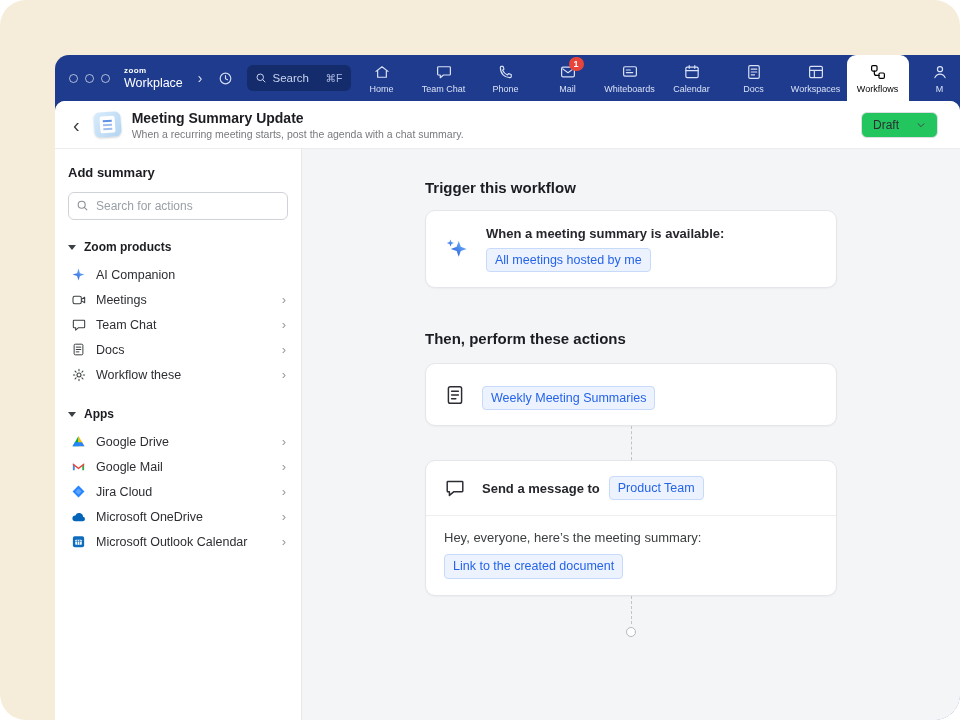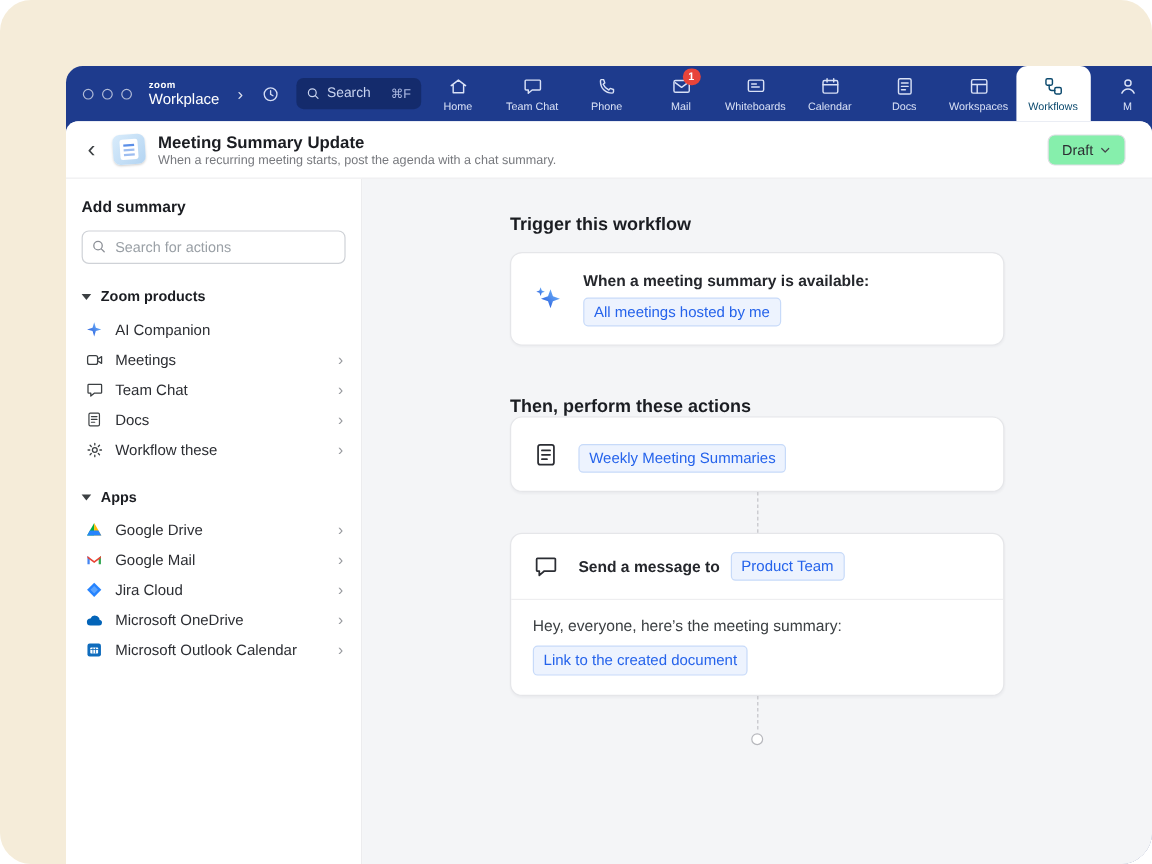--- a/index.html
+++ b/index.html
@@ -15,53 +15,53 @@
   .logo{line-height:1;margin-right:8px;flex:none}
   .logo .z{font-size:8px;font-weight:600;letter-spacing:.4px;display:block;margin-bottom:2px}
   .logo .w{font-size:12.5px;font-weight:400;display:block}
   .navchev{color:rgba(255,255,255,.85);font-size:14px;margin:0 7px;flex:none;cursor:pointer}
   .histbtn{margin:0 7px;display:flex;flex:none;cursor:pointer}
   .searchpill{width:104px;height:26px;background:rgba(9,24,68,.45);border-radius:6px;display:flex;align-items:center;gap:6px;padding:0 8px;color:#c9d4f0;font-size:11.5px;margin-left:6px;flex:none;cursor:pointer}
   .searchpill .kbd{margin-left:auto;font-size:10.5px;color:#aebbe4}
   .tabs{display:flex;margin-left:auto;height:46px;flex:none}
   .tab{width:62px;height:46px;display:flex;flex-direction:column;align-items:center;justify-content:center;gap:3px;color:#d9e1f6;flex:none;position:relative;cursor:pointer}
   .tab .lbl{font-size:9px;white-space:nowrap}
-  .tab.active{background:#fff;color:#0c4a6e;border-radius:9px 9px 0 0}
+  .tab.active{background:#fff;color:#000000;border-radius:9px 9px 0 0}
   .badge{position:absolute;top:2px;right:15px;min-width:15px;height:14px;background:#e8443a;border-radius:8px;color:#fff;font-size:9px;font-weight:700;display:flex;align-items:center;justify-content:center;padding:0 3px}
 
   
   .sheet{flex:1;background:#fff;border-radius:10px 10px 0 0;display:flex;flex-direction:column;overflow:hidden;min-height:0}
   .headerbar{height:48px;flex:none;display:flex;align-items:center;padding:0 22px 0 18px;border-bottom:1px solid #ececee;background:#fff}
   .backbtn{font-size:20px;color:#3c4043;margin-right:14px;cursor:pointer;line-height:1}
   .wficon{width:27px;height:25px;border-radius:6px;background:linear-gradient(135deg,#d9ecfb,#b3d4f2);display:flex;align-items:center;justify-content:center;margin-right:11px;transform:rotate(-4deg);box-shadow:0 1px 2px rgba(0,0,0,.18);flex:none}
   .wficon .pg{width:15px;height:17px;background:#fff;border-radius:2px;position:relative}
   .wficon .pg::before{content:"";position:absolute;left:3px;top:4px;width:9px;height:2px;background:#5b8fe8;box-shadow:0 4px 0 #9dbdf0,0 8px 0 #9dbdf0}
   .htitles .t{font-size:14px;font-weight:700;color:#1b1d22}
   .htitles .s{font-size:10.5px;color:#77797e;margin-top:2px}
-  .draft{margin-left:auto;display:flex;align-items:center;gap:5px;background:#86efac;border:1px solid #dddfe3;border-radius:6px;padding:5px 11px;font-size:12px;color:#2c2e33;cursor:pointer}
+  .draft{margin-left:auto;display:flex;align-items:center;gap:17px;background:#22c55e;border:1px solid #dddfe3;border-radius:6px;padding:5px 11px;font-size:12px;color:#2c2e33;cursor:pointer}
 
   
   .bodywrap{flex:1;display:flex;min-height:0}
   .sidebar{width:247px;flex:none;background:#fff;border-right:1px solid #e8e8ea;padding:16px 13px;overflow:hidden}
   .addact{font-size:13px;font-weight:700;color:#1b1d22;margin-bottom:12px}
   .sbox{position:relative;margin-bottom:6px}
   .sbox input{width:100%;height:28px;border:1px solid #cfd2d7;border-radius:6px;padding:0 8px 0 27px;font-size:12px;color:#333;outline:none;background:#fff;font-family:inherit}
   .sbox input::placeholder{color:#9aa0a6}
   .sbox .mag{position:absolute;left:8px;top:7px;display:flex}
   .sechead{display:flex;align-items:center;gap:8px;margin:20px 0 8px;font-size:12px;font-weight:700;color:#1b1d22;cursor:pointer}
   .caret{width:0;height:0;border-left:4px solid transparent;border-right:4px solid transparent;border-top:5px solid #3c4043}
   .srow{display:flex;align-items:center;gap:9px;padding:0 2px;font-size:12.5px;color:#2c2e33;cursor:pointer;height:25px}
   .srow .sic{display:flex;width:17px;justify-content:center;flex:none}
   .srow .chev{margin-left:auto;color:#97999e;font-size:13px}
 
   
   .canvas{flex:1;background:#f4f5f7;overflow:hidden;padding:30px 0 40px 123px}
   .col{width:412px}
   .chead{font-size:15px;font-weight:700;color:#1b1d22}
-  .mb14{margin-bottom:14px}.mb16{}.mt42{margin-top:42px}
+  .mb14{margin-bottom:14px}.mb16{margin-bottom:16px}.mt42{margin-top:42px}
   .card{background:#fff;border:1px solid #e5e6e9;border-radius:10px;box-shadow:0 1px 2px rgba(16,24,40,.04)}
   .cardrow{display:flex;align-items:center;gap:16px;padding:15px 18px}
   .cic{flex:none;display:flex}
   .ctext{font-size:13px;font-weight:600;color:#25272c}
   .inline{display:flex;align-items:center;gap:9px;flex-wrap:wrap}
   .tag{display:inline-block;font-size:12.5px;font-weight:500;color:#2563eb;background:#edf3fe;border:1px solid #c7daf9;border-radius:4px;padding:2px 8px;cursor:pointer;line-height:1.45}
   .mt7{margin-top:7px}
   .divider{border-top:1px solid #eeeef0}
   .cardbody{padding:14px 18px 16px}
   .bodytext{font-size:13px;color:#3c4043;margin-bottom:9px}

